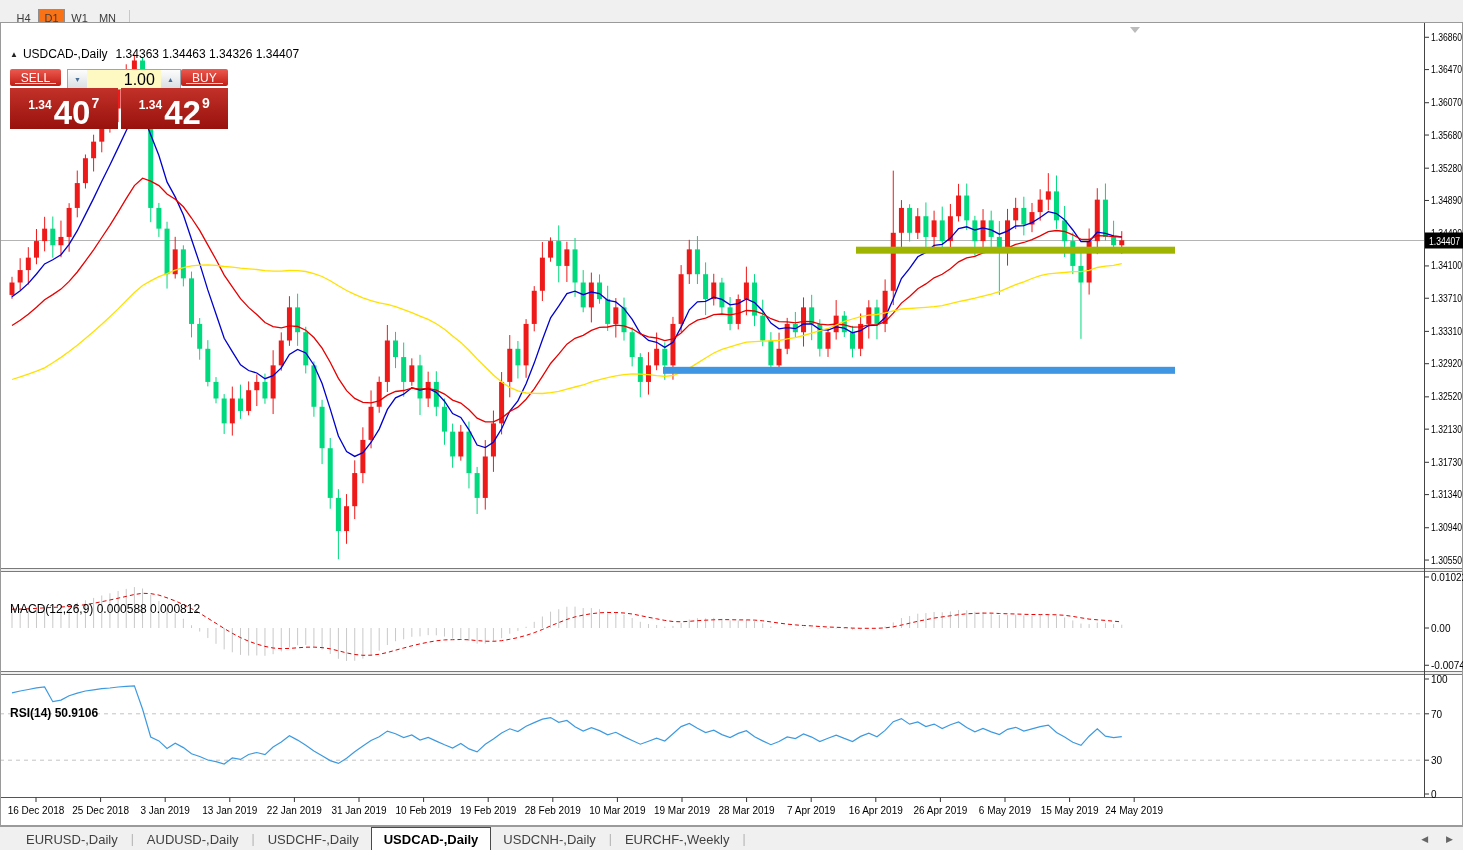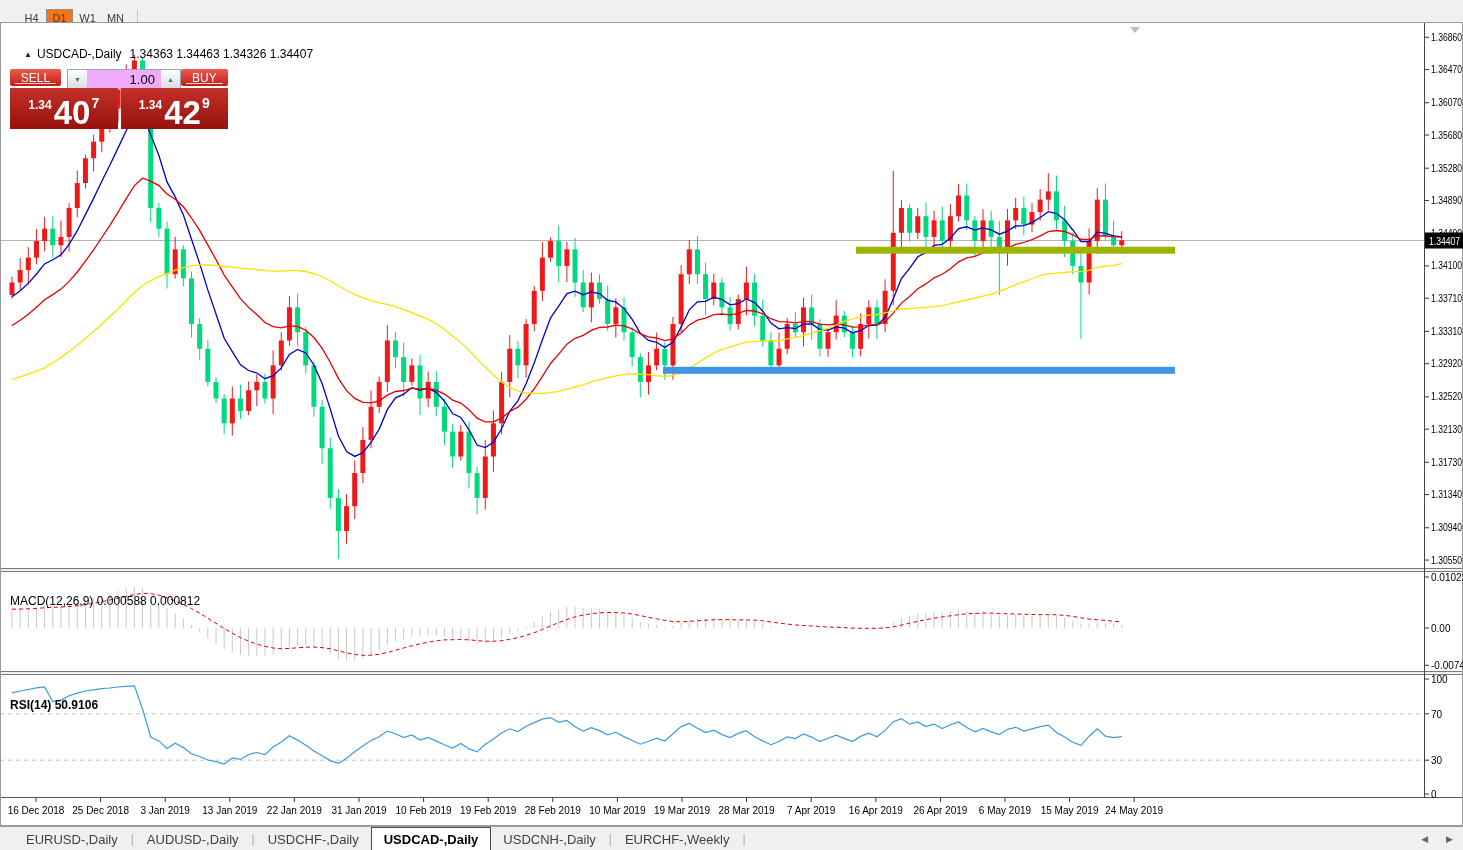--- a/index.html
+++ b/index.html
@@ -1,55 +1,55 @@
 <!DOCTYPE html>
 <html><head>
 <meta charset="utf-8">
 <style>
   html,body{margin:0;padding:0;}
   body{width:1463px;height:850px;position:relative;background:#f0f0f0;
        font-family:"Liberation Sans",sans-serif;overflow:hidden;}
 
   
   .toolbar{position:absolute;top:0;left:0;right:0;height:37px;background:#f0f0f0;
-           border-bottom:1px solid #d6d6d6;display:flex;align-items:center;padding-left:18px;box-sizing:border-box;}
+           border-bottom:1px solid #d6d6d6;display:flex;align-items:center;padding-left:10px;box-sizing:border-box;}
   .tf-btn{height:18px;min-width:27px;margin-right:1px;display:flex;align-items:center;justify-content:center;
           font-size:11px;color:#3c3c3c;border:1px solid transparent;box-sizing:border-box;}
   .tf-btn.active{border:1px solid #8f8f8f;background:#f97316;}
   .toolbar-divider{width:1px;height:16px;background:#c8c8c8;margin:0 7px;}
 
   
   .chart-area{position:absolute;top:22px;left:0;width:1463px;height:804px;background:#fff;}
   .chart-area svg{position:absolute;top:0;left:0;}
 
-  .chart-title{position:absolute;top:25px;left:24px;font-size:12px;color:#000;white-space:nowrap;}
+  .chart-title{position:absolute;top:25px;left:10px;font-size:12px;color:#000;white-space:nowrap;}
   .chart-title .tri{font-size:8px;margin-right:5px;vertical-align:1px;color:#222;}
   .chart-title .ohlc{margin-left:8px;}
 
   
   .trade-panel{position:absolute;top:47px;left:10px;width:218px;}
   .tp-row1{display:flex;height:17px;align-items:stretch;}
   .sell-btn,.buy-btn{width:54px;background:linear-gradient(#ec5a4f,#c21d15);color:#fff;font-size:12px;
       display:flex;align-items:center;justify-content:center;border-radius:2px;position:relative;cursor:default;}
   .buy-btn{width:50px;margin-left:auto;}
   .sell-btn::after,.buy-btn::after{content:"";position:absolute;left:5px;right:5px;bottom:2px;height:1px;background:rgba(255,255,255,.8);}
   .vol-cluster{display:flex;margin-left:6px;border:1px solid #9aa7b0;height:19px;background:#fff;}
   .vol-btn{width:19px;background:linear-gradient(#fdfdfd,#d8dde1);display:flex;align-items:center;justify-content:center;
            font-size:7px;color:#4a6f96;border:0;padding:0;}
-  .vol-input{width:68px;background:#f0abfc;border:none;outline:none;text-align:right;padding:0 6px 0 0;font-size:13px;
+  .vol-input{width:68px;background:#fef9c3;border:none;outline:none;text-align:right;padding:0 6px 0 0;font-size:16px;
              font-family:"Liberation Sans",sans-serif;color:#000;}
   .tp-row2{display:flex;margin-top:2px;height:41px;}
   .price-box{flex:1;background:linear-gradient(#c23129,#99110d);color:#fff;display:flex;align-items:flex-end;
              justify-content:center;padding-bottom:3px;cursor:default;}
   .price-box.sell{margin-right:3px;}
   .pb-small{font-size:12px;font-weight:bold;margin-right:2px;margin-bottom:14px;}
   .pb-big{font-size:33px;font-weight:bold;line-height:0.82;text-align:right;}
   .pb-sup{font-size:14px;font-weight:bold;margin-bottom:15px;margin-left:1px;}
 
-  .indicator-label{position:absolute;left:10px;font-size:12px;color:#000;white-space:nowrap;}
+  .indicator-label{position:absolute;left:10px;font-size:12px;color:#000;white-space:nowrap;margin-top:8px;}
   .macd-label{top:572px;}
   .rsi-label{top:676px;font-weight:bold;}
 
   
   .tab-bar{position:absolute;bottom:0;left:0;right:0;height:24px;background:#f0f0f0;border-top:1px solid #9a9a9a;
            display:flex;align-items:flex-end;padding-left:14px;box-sizing:border-box;}
   .tab{height:21px;display:flex;align-items:center;padding:0 12px;font-size:13px;color:#404040;cursor:default;}
   .tab.active{background:#fff;border:1px solid #4a4a4a;border-bottom:none;color:#000;font-weight:bold;height:22px;}
   .tab-sep{color:#b0b0b0;margin:0 1px;font-size:12px;align-self:center;}
   .tab-nav{position:absolute;right:10px;top:7px;display:flex;gap:18px;color:#666;font-size:9px;}

